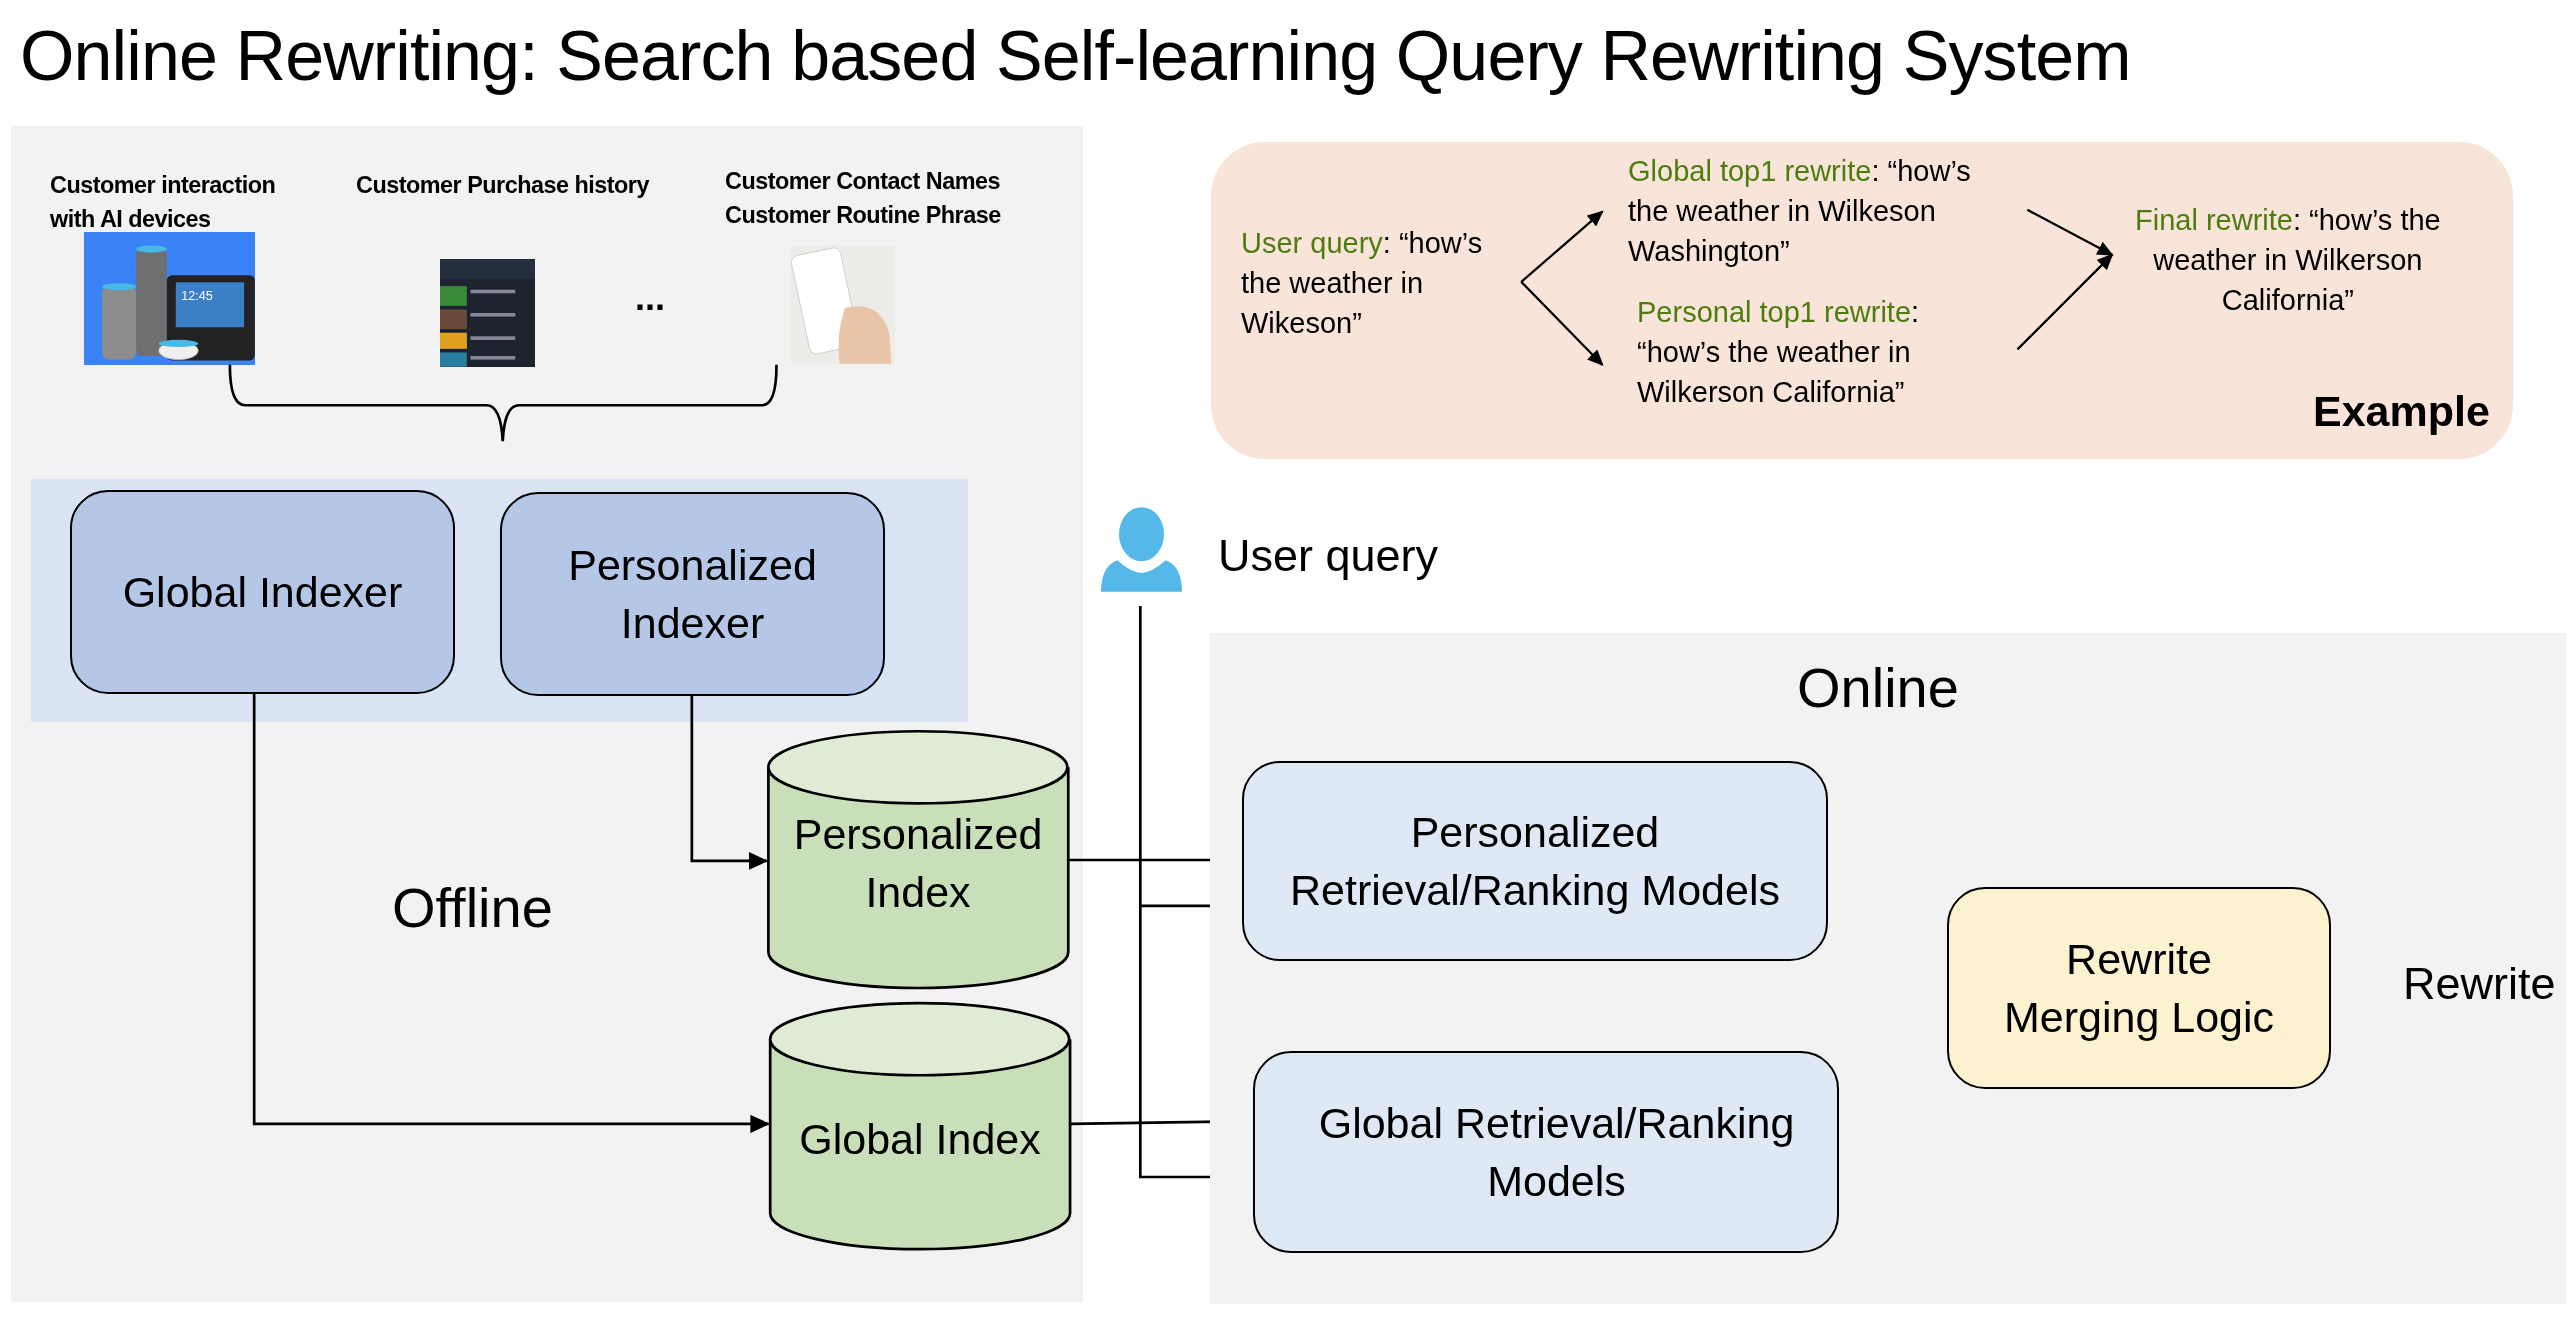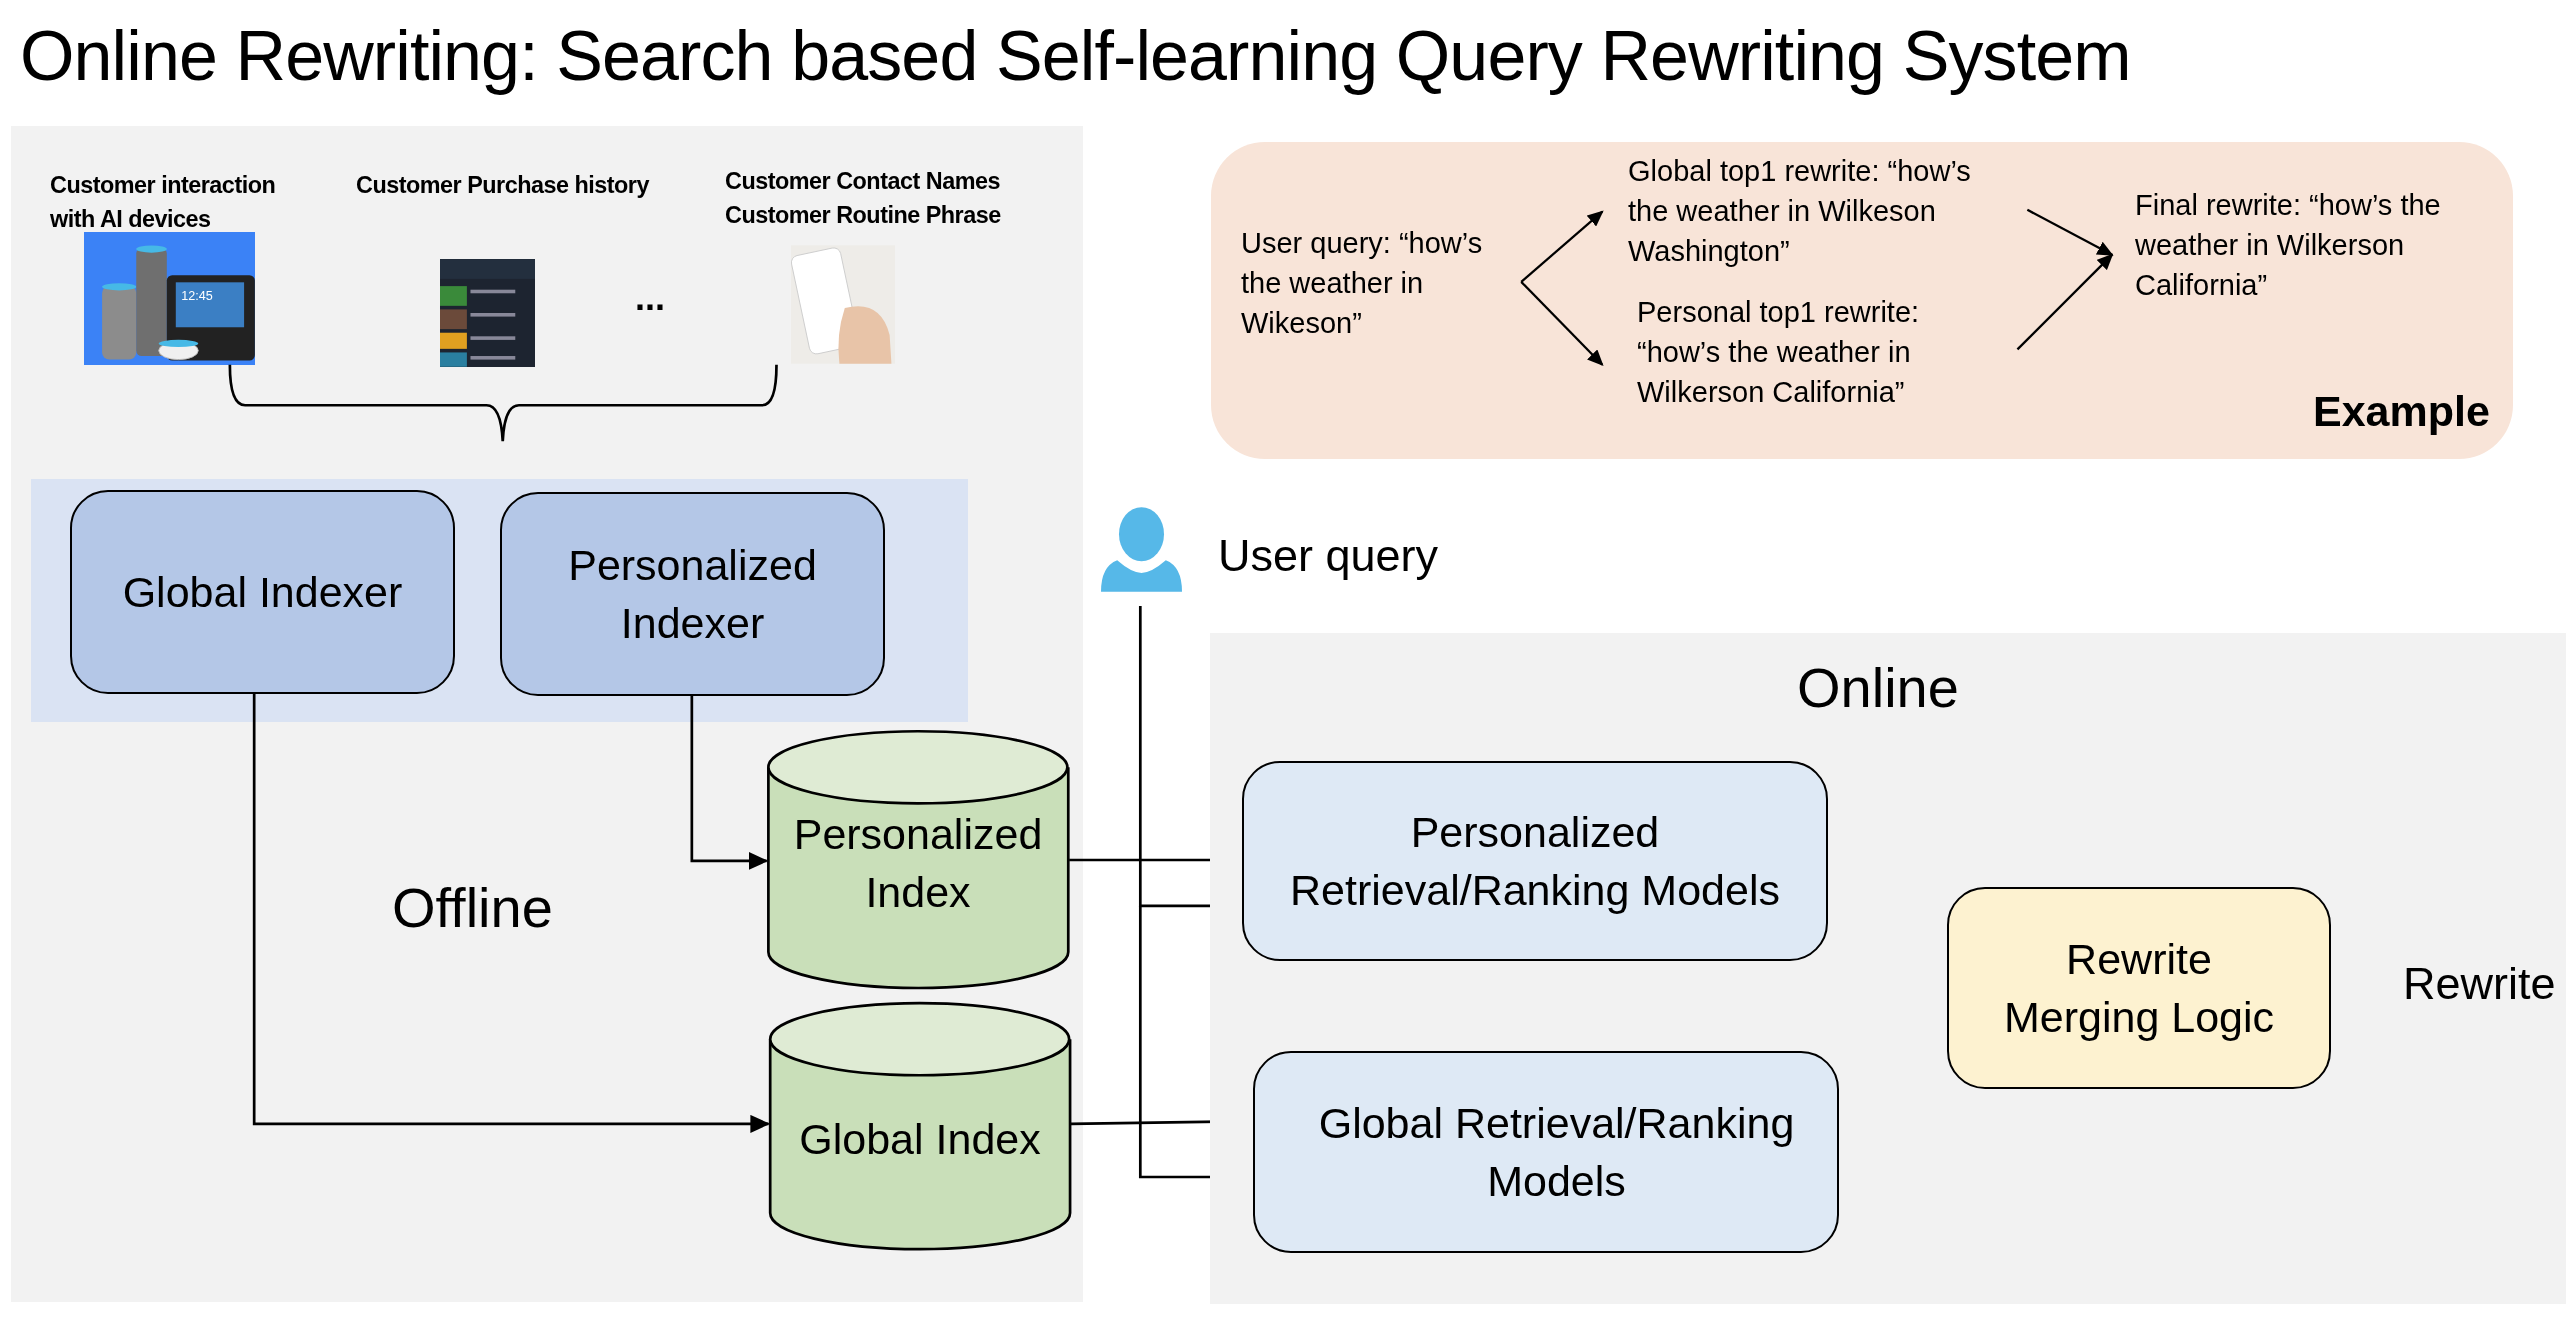--- a/index.html
+++ b/index.html
@@ -16,21 +16,21 @@
          justify-content: center; text-align: center; box-sizing: border-box; }
   .indexer { background: #b4c7e7; font-size: 43px; line-height: 58px; }
   .model { background: #dee9f5; font-size: 43px; line-height: 58px; }
   .merge { background: #fdf2d0; font-size: 43px; line-height: 58px; }
   .section-label { font-weight: normal; font-size: 56px; white-space: nowrap; }
   .cyl-label { font-size: 43px; line-height: 58px; text-align: center; display: flex;
                align-items: center; justify-content: center; }
   .example { left: 1211px; top: 142px; width: 1302px; height: 317px; background: #f8e4d8;
              border-radius: 54px; }
   .ex-text { font-size: 29px; line-height: 40px; }
-  .ex-blue { color: #000000; }
+  .ex-blue { color: #4d7c0f; }
   .example-label { font-weight: bold; font-size: 43px; }
   .img-ph { position: absolute; }
   svg.overlay { position: absolute; left: 0; top: 0; }
 </style>
 </head>
 <body>
 
 <div class="abs title">Online Rewriting: Search based Self-learning Query Rewriting System</div>
 
 <div class="abs panel offline-panel"></div>
@@ -194,21 +194,21 @@
   <div>the weather in Wilkeson</div>
   <div>Washington”</div>
 </div>
 
 <div class="abs ex-text" style="left:1637px; top:292px; white-space:nowrap;">
   <div><span class="ex-blue">Personal top1 rewrite</span><span>:</span></div>
   <div>“how’s the weather in</div>
   <div>Wilkerson California”</div>
 </div>
 
-<div class="abs ex-text" style="left:2135px; top:185px; white-space:nowrap;">
+<div class="abs ex-text" style="left:2135px; top:200px; white-space:nowrap;text-align:center;">
   <div><span class="ex-blue">Final rewrite</span><span>: </span><span>“how’s the</span></div>
   <div>weather in Wilkerson</div>
   <div>California”</div>
 </div>
 
 <svg class="overlay" width="2576" height="1322" viewBox="0 0 2860 1468">
   <defs>
     <marker id="exArrow" markerWidth="18" markerHeight="16" refX="16" refY="8" orient="auto" markerUnits="userSpaceOnUse">
       <path d="M0,0 L18,8 L0,16 Z" fill="#000"></path>
     </marker>

